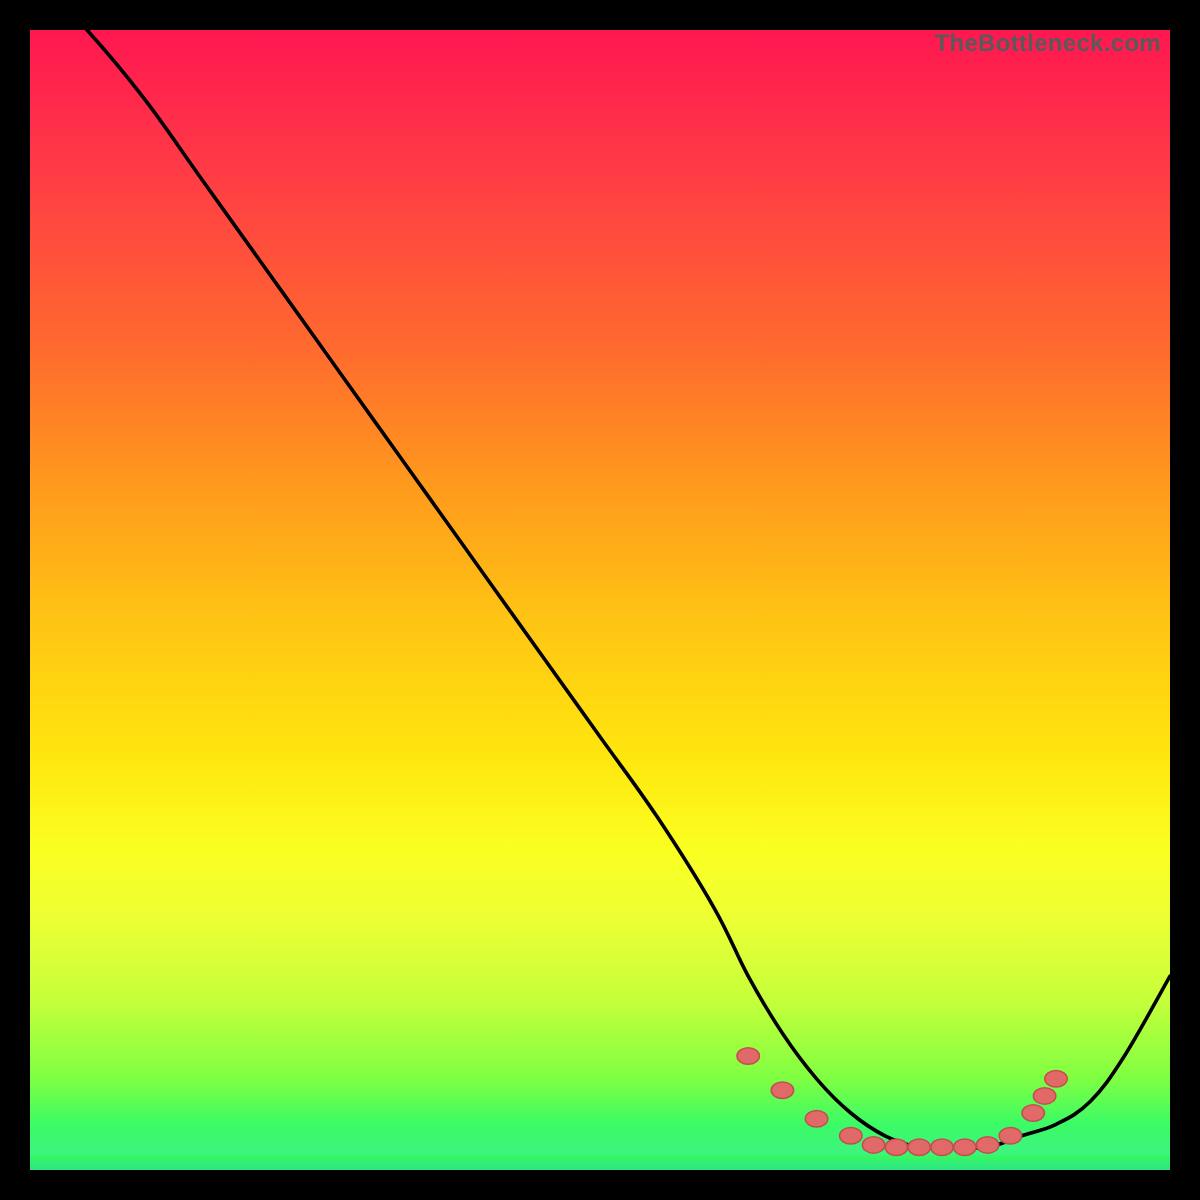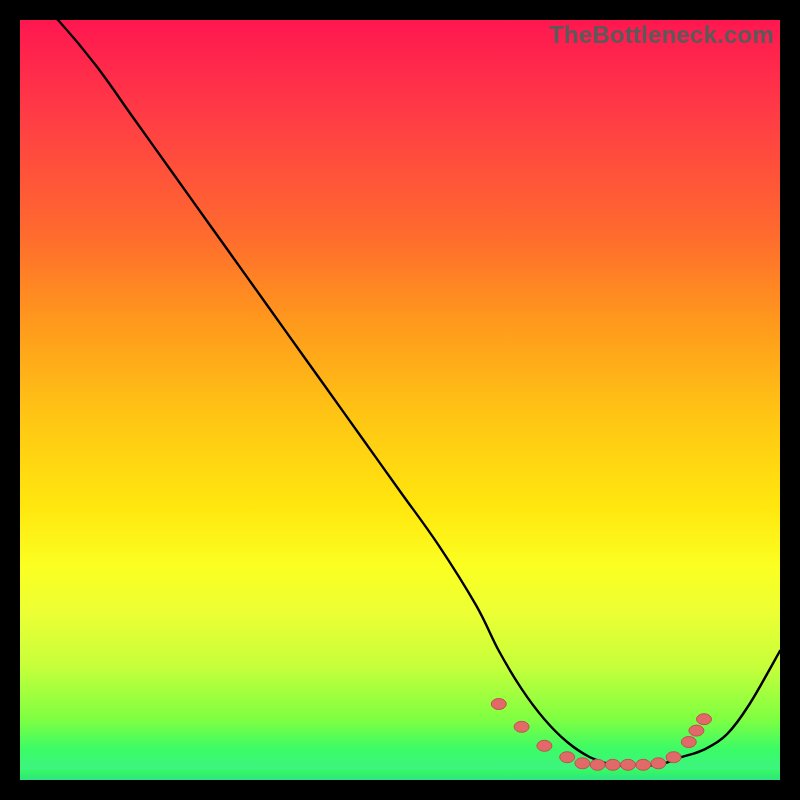--- a/index.html
+++ b/index.html
@@ -38,21 +38,21 @@
       #c6ff3a 85%,
       #7fff42 92%,
       #3bfb66 96%,
       #3ef08e 100%);
   }
   .watermark {
     position: absolute;
     top: 1px;
     right: 6px;
     color: #5a5a5a;
-    font-size: 24px;
+    font-size: 16px;
     font-weight: 600;
     letter-spacing: 0.2px;
     pointer-events: none;
   }
   svg.curve-layer {
     position: absolute;
     left: 0; top: 0;
     width: 100%;
     height: 100%;
   }

